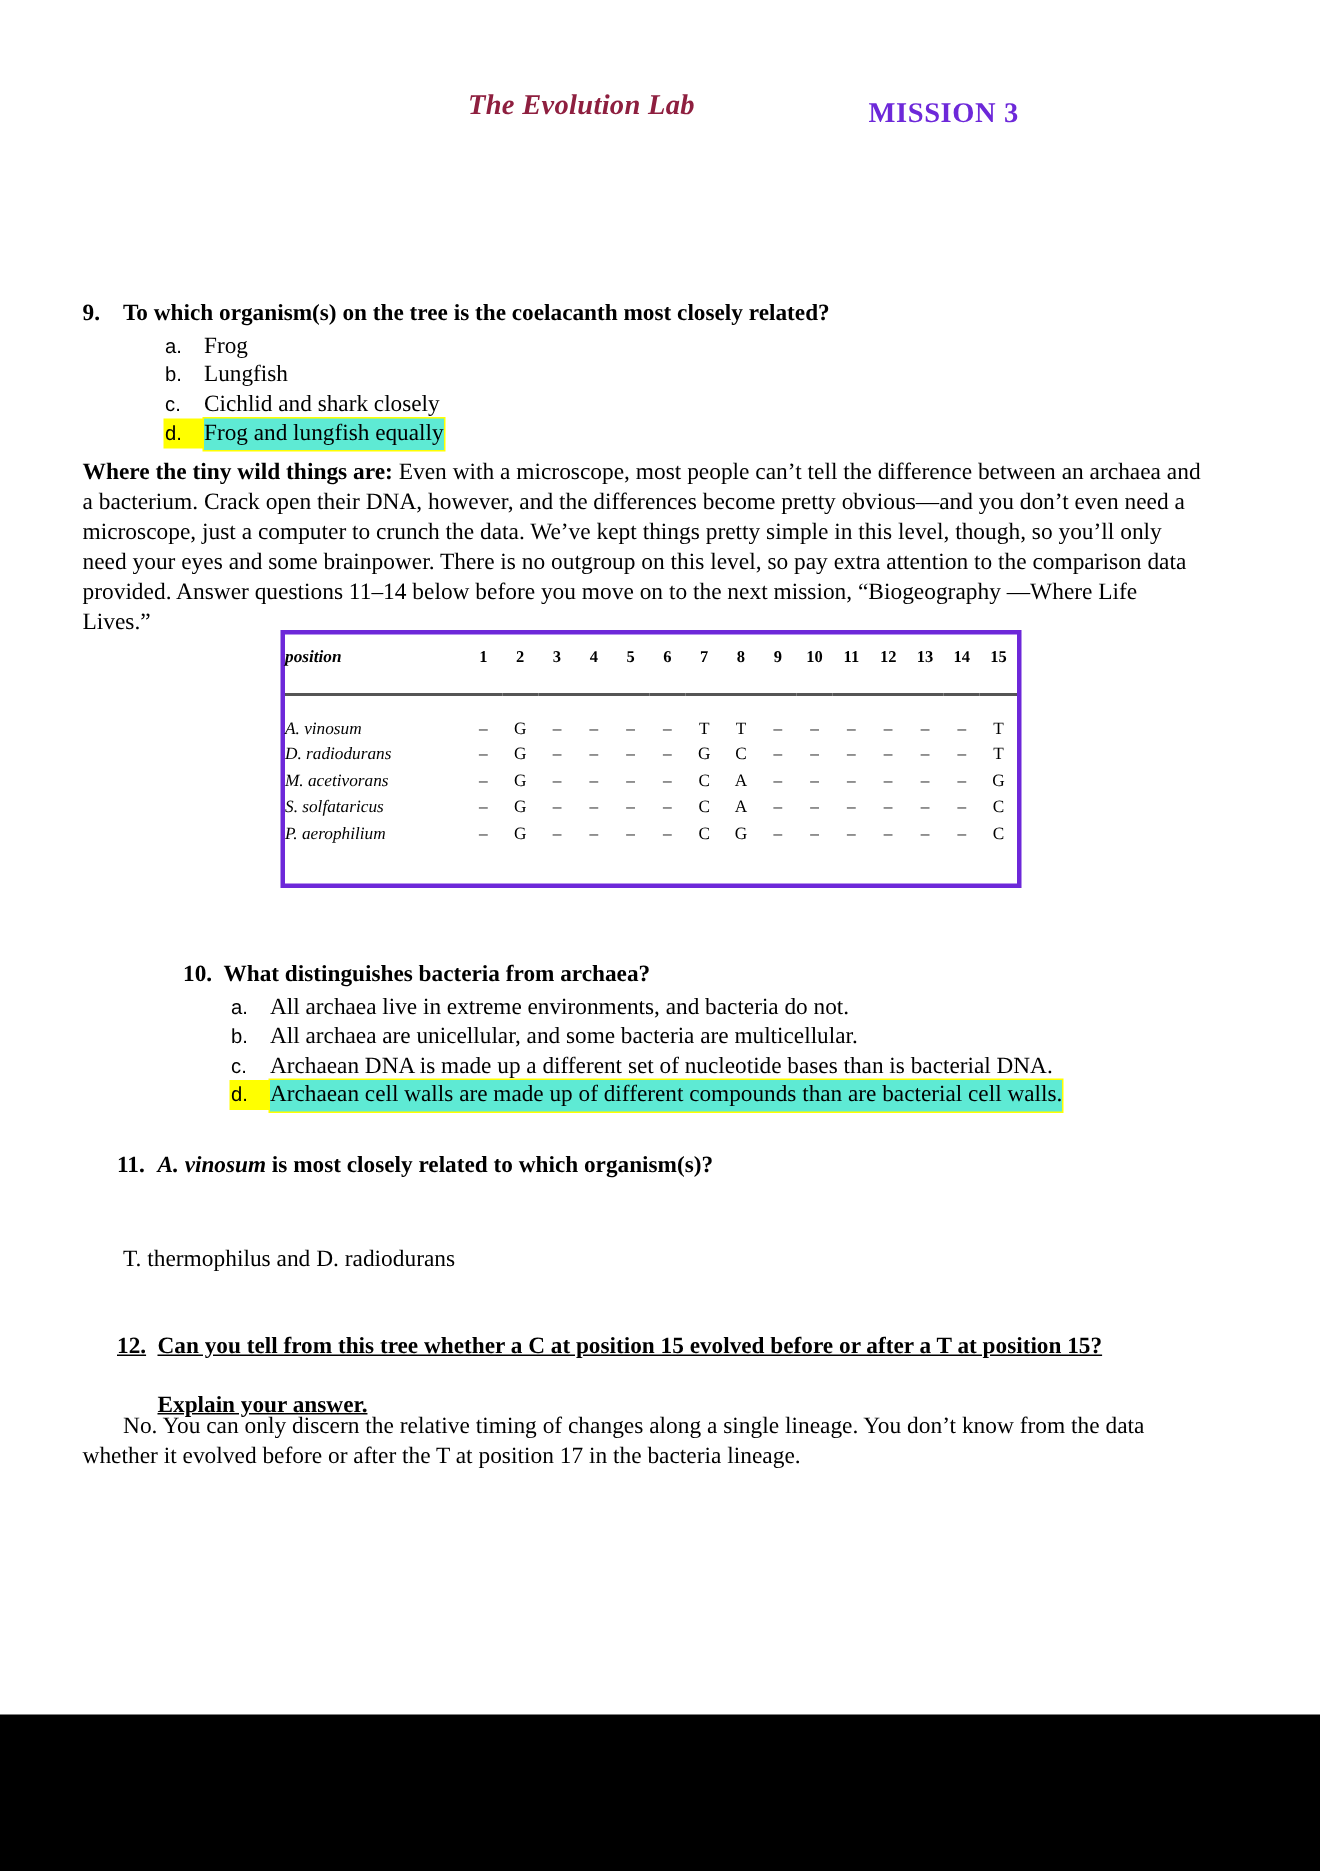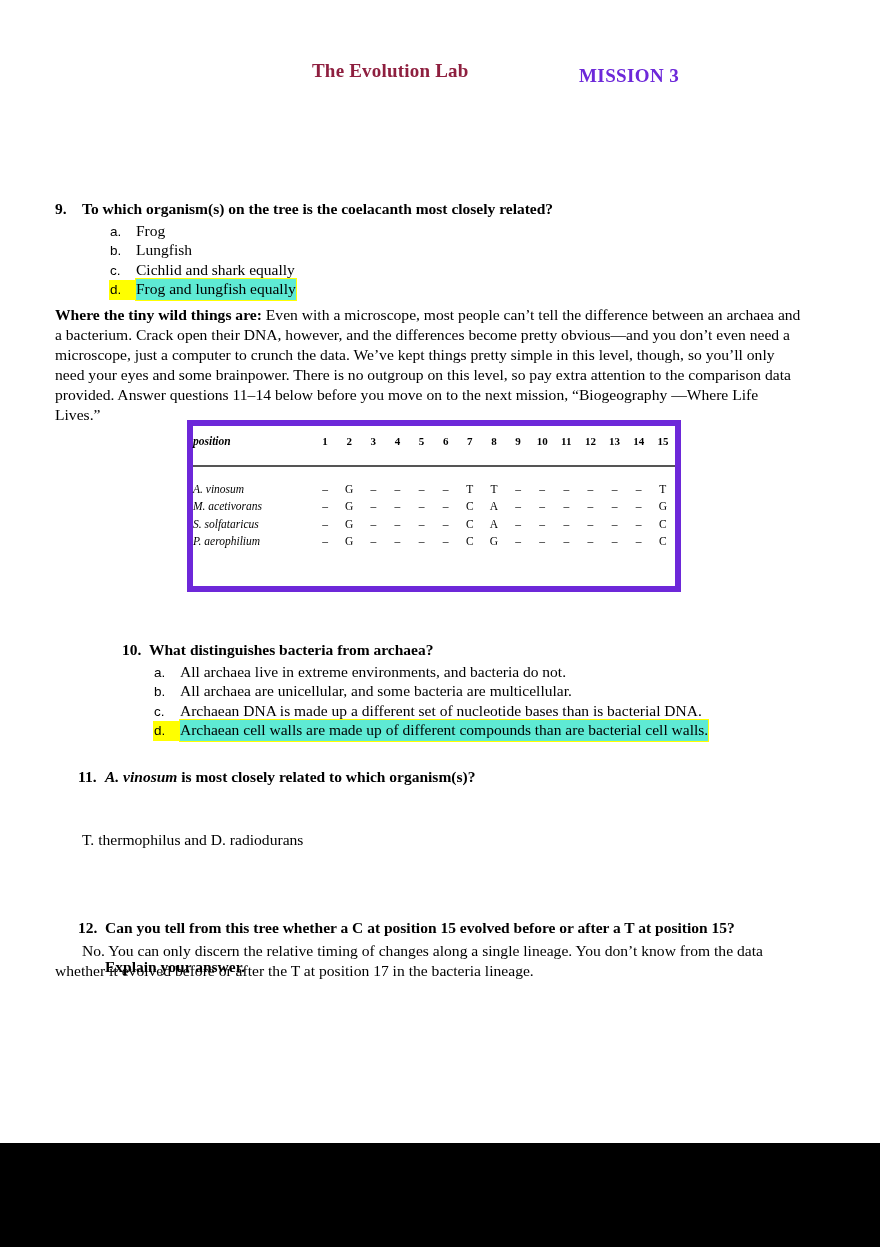--- a/index.html
+++ b/index.html
@@ -32,20 +32,21 @@
   .brand-title {
     position: absolute;
     left: 312px;
     top: 0;
     font-family: "Liberation Serif", "DejaVu Serif", serif;
     font-weight: bold;
     font-size: 19px;
     color: #8e1f3f;
     letter-spacing: 0.2px;
     white-space: nowrap;
+    font-style: italic;
   }
   .mission-title {
     position: absolute;
     left: 579px;
     top: 5px;
     font-family: "Liberation Serif", "DejaVu Serif", serif;
     font-weight: bold;
     font-size: 19px;
     color: #6d28d9;
     letter-spacing: 0.4px;
@@ -106,21 +107,21 @@
   }
   .para b { font-weight: bold; }
 
   
   .table-wrap {
     position: absolute;
     left: 187px;
     top: 420px;
     width: 494px;
     height: 172px;
-    border: 6px solid #6d28d9;
+    border: 3px solid #6d28d9;
     box-sizing: border-box;
     background: #ffffff;
   }
   table.seq {
     width: 100%;
     border-collapse: collapse;
     table-layout: fixed;
   }
   table.seq th, table.seq td {
     padding: 0;
@@ -209,21 +210,21 @@
       <div class="opt-row">
         <span class="opt-letter">a.</span>
         <span class="opt-text">Frog</span>
       </div>
       <div class="opt-row">
         <span class="opt-letter">b.</span>
         <span class="opt-text">Lungfish</span>
       </div>
       <div class="opt-row">
         <span class="opt-letter">c.</span>
-        <span class="opt-text">Cichlid and shark equally</span>
+        <span class="opt-text">Cichlid and shark closely</span>
       </div>
       <div class="opt-row hl">
         <span class="opt-letter">d.</span>
         <span class="opt-text hl">Frog and lungfish equally</span>
       </div>
     </div>
   </div>
 
   <div class="para" style="top:305px;"><b>Where the tiny wild things are:</b><span> Even with a microscope, most people can’t tell the difference between an archaea and a bacterium. Crack open their DNA, however, and the differences become pretty obvious—and you don’t even need a microscope, just a computer to crunch the data. We’ve kept things pretty simple in this level, though, so you’ll only need your eyes and some brainpower. There is no outgroup on this level, so pay extra attention to the comparison data provided. Answer questions 11–14 below before you move on to the next mission, “Biogeography —Where Life Lives.”</span></div>
 
@@ -266,20 +267,38 @@
           <td class="base">T</td>
           <td class="base">–</td>
           <td class="base">–</td>
           <td class="base">–</td>
           <td class="base">–</td>
           <td class="base">–</td>
           <td class="base">–</td>
           <td class="base">T</td>
         </tr>
 
+        <tr>
+          <td class="organism">D. radiodurans</td>
+          <td class="base">–</td>
+          <td class="base">G</td>
+          <td class="base">–</td>
+          <td class="base">–</td>
+          <td class="base">–</td>
+          <td class="base">–</td>
+          <td class="base">G</td>
+          <td class="base">C</td>
+          <td class="base">–</td>
+          <td class="base">–</td>
+          <td class="base">–</td>
+          <td class="base">–</td>
+          <td class="base">–</td>
+          <td class="base">–</td>
+          <td class="base">T</td>
+        </tr>
 
         <tr>
           <td class="organism">M. acetivorans</td>
           <td class="base">–</td>
           <td class="base">G</td>
           <td class="base">–</td>
           <td class="base">–</td>
           <td class="base">–</td>
           <td class="base">–</td>
           <td class="base">C</td>
@@ -362,21 +381,21 @@
 
   <div class="q-block" style="top:767px; left:78px;">
     <div class="q-head">
       <span class="q-num wide">11.</span>
       <span class="q-text"><i class="ital">A. vinosum</i><span> is most closely related to which organism(s)?</span></span>
     </div>
   </div>
 
   <div class="answer" style="top:830px;text-align:right;">T. thermophilus and D. radiodurans</div>
 
-  <div class="q-block" style="top:918px; left:78px;">
+  <div class="q-block" style="top:888px; left:78px;text-decoration:underline;">
     <div class="q-head">
       <span class="q-num wide">12.</span>
       <span class="q-text" style="max-width:702px;">Can you tell from this tree whether a C at position 15 evolved before or after a T at position 15?</span>
     </div>
     <div class="sub-bold" style="margin-top:20px;">Explain your answer.</div>
   </div>
 
   <div class="answer indent-block" style="top:941px;">No. You can only discern the relative timing of changes along a single lineage. You don’t know from the data whether it evolved before or after the T at position 17 in the bacteria lineage.</div>
 
   <div class="black-band"></div>

